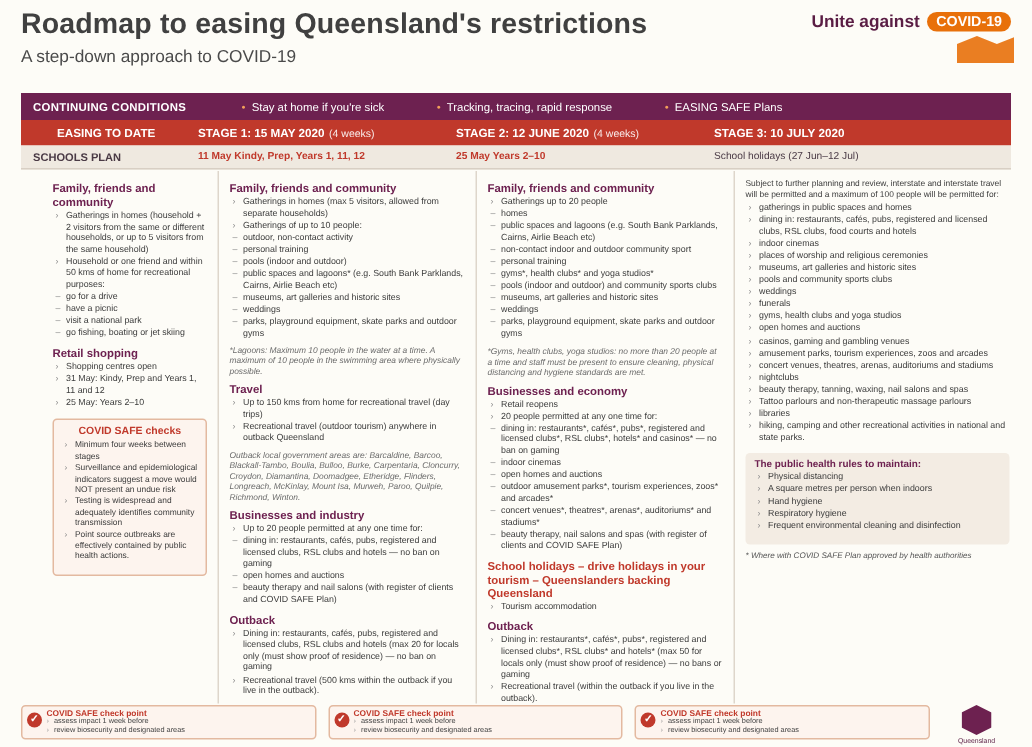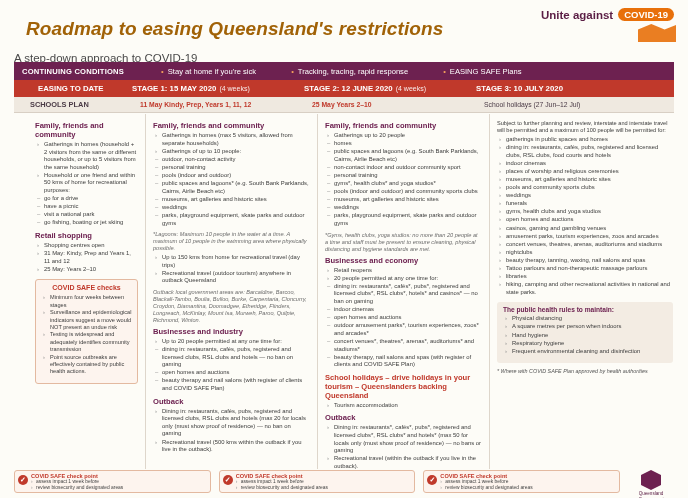--- a/index.html
+++ b/index.html
@@ -13,22 +13,22 @@
   .page{
     position:absolute;left:0;top:0;width:688px;height:498px;
     background:#fdfcf7;
     box-sizing:border-box;
   }
   
   .hdr{
     position:absolute;left:14px;top:6px;width:660px;height:52px;
   }
   .hdr h1{
-    margin:12px;font-size:19px;line-height:22px;color:#a16207;
-    font-weight:bold;letter-spacing:.1px;font-style:italic;
+    margin:0;font-size:19px;line-height:22px;color:#404040;
+    font-weight:bold;letter-spacing:.1px;
   }
   .hdr .sub{
     margin-top:4px;font-size:11.5px;color:#4a4a4a;
   }
   .unite{
     position:absolute;right:0;top:2px;font-size:11.5px;font-weight:bold;color:#5a1d44;margin-left:16px;
   }
   .covidpill{
     display:inline-block;background:#e8700a;color:#fff;border-radius:8px;
     padding:1px 6px;font-size:9.5px;font-weight:bold;margin-left:5px;vertical-align:1px;
@@ -57,21 +57,20 @@
   .band-stage .c0{width:118px;padding-left:24px;box-sizing:border-box;}
   .band-stage .c1{width:172px;}
   .band-stage .c2{width:172px;}
   .band-stage .c3{width:190px;}
   .band-stage .wk{font-weight:normal;font-size:7px;opacity:.9;margin-left:3px;}
   
   .band-school{
     position:absolute;left:14px;top:97px;width:660px;height:15px;
     background:#efe9e0;color:#4a3a45;display:flex;align-items:center;font-size:6.8px;
     border-bottom:1px solid #d8cfc4;
-    justify-content:flex-end;
   }
   .band-school .c0{width:118px;padding-left:8px;box-sizing:border-box;font-weight:bold;font-size:7.4px;}
   .band-school .c1{width:172px;}
   .band-school .c2{width:172px;}
   .band-school .c3{width:190px;}
   .band-school .pin{color:#c0392b;font-weight:bold;}
   
   .cols{
     position:absolute;left:28px;top:114px;width:660px;height:355px;
     display:flex;
@@ -212,20 +211,21 @@
         <li>Gatherings of up to 10 people:</li>
         <li class="dash">outdoor, non-contact activity</li>
         <li class="dash">personal training</li>
         <li class="dash">pools (indoor and outdoor)</li>
         <li class="dash">public spaces and lagoons* (e.g. South Bank Parklands, Cairns, Airlie Beach etc)</li>
         <li class="dash">museums, art galleries and historic sites</li>
         <li class="dash">weddings</li>
         <li class="dash">parks, playground equipment, skate parks and outdoor gyms</li>
       </ul>
       <div class="note">*Lagoons: Maximum 10 people in the water at a time. A maximum of 10 people in the swimming area where physically possible.</div>
+      <div class="h">Travel</div>
       <ul>
         <li>Up to 150 kms from home for recreational travel (day trips)</li>
         <li>Recreational travel (outdoor tourism) anywhere in outback Queensland</li>
       </ul>
       <div class="note">Outback local government areas are: Barcaldine, Barcoo, Blackall-Tambo, Boulia, Bulloo, Burke, Carpentaria, Cloncurry, Croydon, Diamantina, Doomadgee, Etheridge, Flinders, Longreach, McKinlay, Mount Isa, Murweh, Paroo, Quilpie, Richmond, Winton.</div>
       <div class="h">Businesses and industry</div>
       <ul>
         <li>Up to 20 people permitted at any one time for:</li>
         <li class="dash">dining in: restaurants, cafés, pubs, registered and licensed clubs, RSL clubs and hotels — no ban on gaming</li>
         <li class="dash">open homes and auctions</li>

